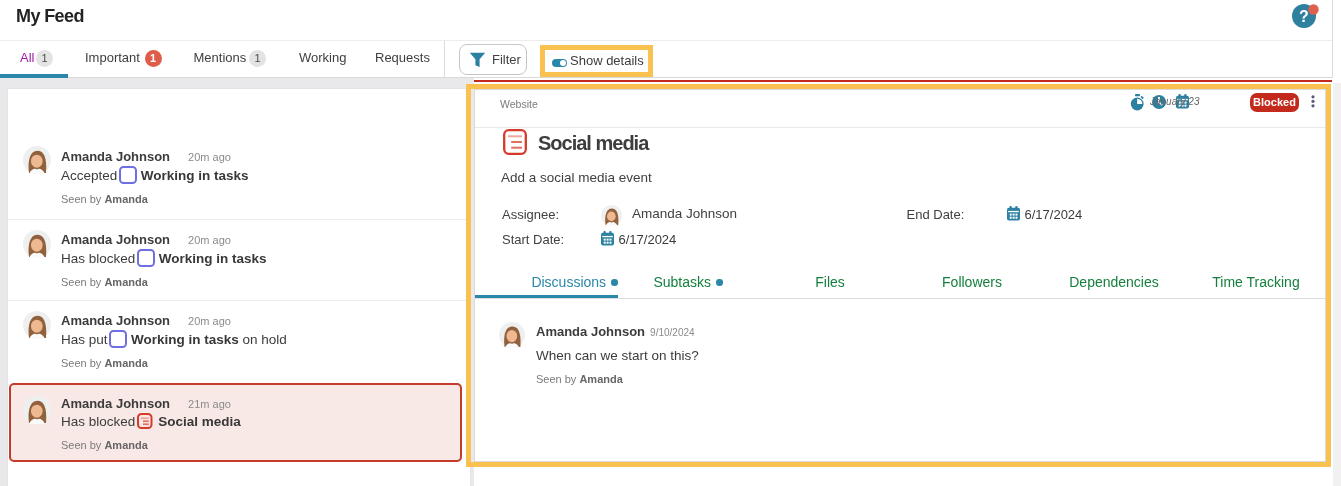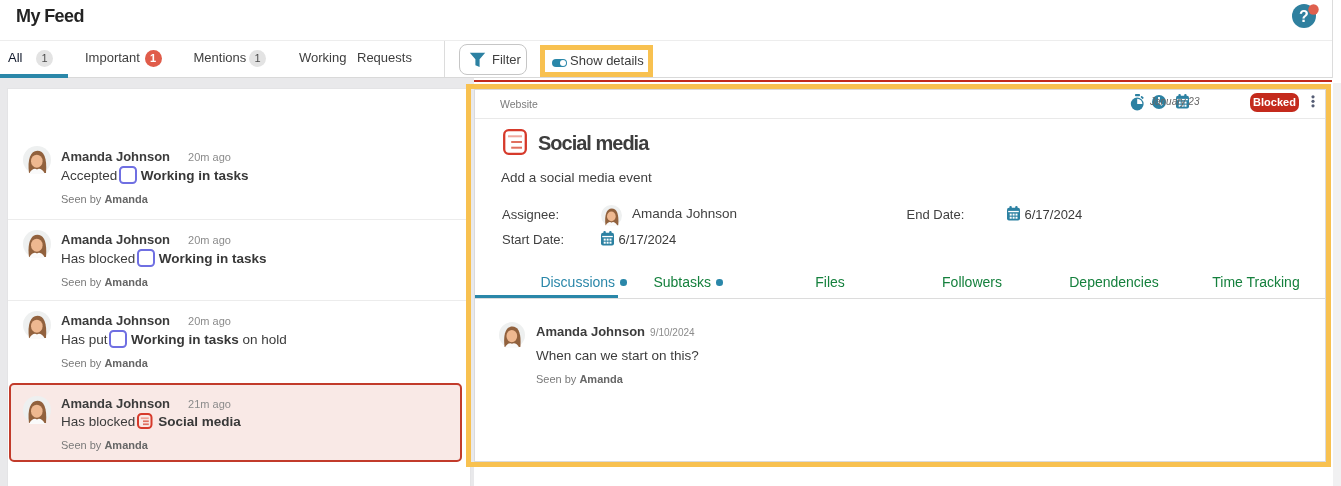--- a/index.html
+++ b/index.html
@@ -51,21 +51,21 @@
 #selitem .av28 { left:12px; top:11px; }
 #selitem .iname { left:50px; top:10.5px; }
 #selitem .iline2 { left:50px; top:27.5px; }
 #selitem .iseen { left:50px; top:53.5px; }
 .rdoc { display:inline-block; vertical-align:-4px; margin:0 5px 0 2px; }
 
 
 #rwhite { left:474px; top:78px; width:859px; height:408px; background:#fff; }
 #redline { left:474px; top:79.8px; width:858px; height:2.3px; background:#c12a1d; }
 #rpanel { left:474px; top:89px; width:852px; height:373px; background:#fff; border:1px solid #dadadc; }
-#wsrow { position:absolute; left:0; top:0; width:100%; height:29px; border-bottom:1px solid #e9e9e9; }
+#wsrow { position:absolute; left:0; top:0; width:100%; height:38px; border-bottom:1px solid #e9e9e9; }
 #wsrow .ws { position:absolute; left:25px; top:8px; font-size:10.5px; color:#7b7b7b; }
 #wsrow .ic { position:absolute; }
 #jan { position:absolute; left:675px; top:6px; font-size:10px; color:#666;font-style:italic; }
 #blocked { position:absolute; left:775px; top:2.7px; width:49px; height:19px; border-radius:7px; background:#c42a1c; color:#fff; font-size:11px; font-weight:bold; text-align:center; line-height:19px; }
 #vdots { position:absolute; left:836px; top:5px; }
 #titleicon { position:absolute; left:27.5px; top:38.5px; }
 #title { position:absolute; left:63px; top:42px; font-size:20px; font-weight:bold; color:#3d3d3d; letter-spacing:-1px; }
 #descr { position:absolute; left:26px; top:80px; font-size:13.5px; color:#414141; }
 .lbl { position:absolute; font-size:13px; color:#414141; }
 #asg-av { position:absolute; left:125.5px; top:115px; width:21px; height:21px; }
@@ -126,28 +126,28 @@
 
 <div id="tophdr" class="abs"></div>
 <div id="myfeed" class="abs">My Feed</div>
 <svg id="qicon" class="abs" width="30" height="30">
   <circle cx="13" cy="14" r="12" fill="#2f809f"></circle>
   <text x="13" y="19.5" font-size="16" font-weight="bold" fill="#fff" text-anchor="middle" font-family="Liberation Sans, sans-serif">?</text>
   <circle cx="22.5" cy="7.5" r="5.2" fill="#df604e"></circle>
 </svg>
 
 <div id="tabbar" class="abs"></div>
-<span class="ttab" style="left:8px; color:#0f172a;">All</span>
+<span class="ttab" style="left:20px; color:#a21caf;">All</span>
 <span class="badge" style="left:36px;">1</span>
 <span class="ttab" style="left:85px;">Important</span>
 <span class="badge red" style="left:144.5px;">1</span>
 <span class="ttab" style="left:193.5px;">Mentions</span>
 <span class="badge" style="left:249px;">1</span>
 <span class="ttab" style="left:299px;">Working</span>
-<span class="ttab" style="left:357px;">Requests</span>
+<span class="ttab" style="left:375px;">Requests</span>
 <div id="underline-all" class="abs"></div>
 <div id="tabdiv" class="abs"></div>
 <div id="filterbtn" class="abs">
   <svg width="17" height="16" viewBox="0 0 17 16">
       <path d="M0.8 0.8 H16.2 L10.6 7.2 V15 L6.4 13.2 V7.2 Z" fill="#2c81a2"></path>
     </svg>
   <span>Filter</span>
 </div>
 <div id="sdbox" class="abs">
     <span id="sdtoggle">
@@ -204,21 +204,21 @@
       <use href="#cal"></use>
     </svg>
   <span class="dateval" style="left:549.5px; top:116.5px;">6/17/2024</span>
   <span class="lbl" style="left:27px; top:141.5px;">Start Date:</span>
   <svg class="calic" width="13" height="15" viewBox="0 0 13 15" style="left:126px; top:141px;">
       <use href="#cal"></use>
     </svg>
   <span class="dateval" style="left:143.5px; top:141.5px;">6/17/2024</span>
 
   <div id="ptabs">
-    <span class="ptab act" style="left:16px;padding-left:43px;">Discussions<span class="dot"></span></span>
+    <span class="ptab act" style="left:7px;padding-left:43px;">Discussions<span class="dot"></span></span>
     <span class="ptab" style="left:142px;">Subtasks<span class="dot"></span></span>
     <span class="ptab" style="left:284px;">Files</span>
     <span class="ptab" style="left:426px;">Followers</span>
     <span class="ptab" style="left:568px;">Dependencies</span>
     <span class="ptab" style="left:710px;">Time Tracking</span>
     <span id="punderline"></span>
   </div>
   <svg id="cm-av" viewBox="0 0 28 28">
       <use href="#avatar"></use>
     </svg>

